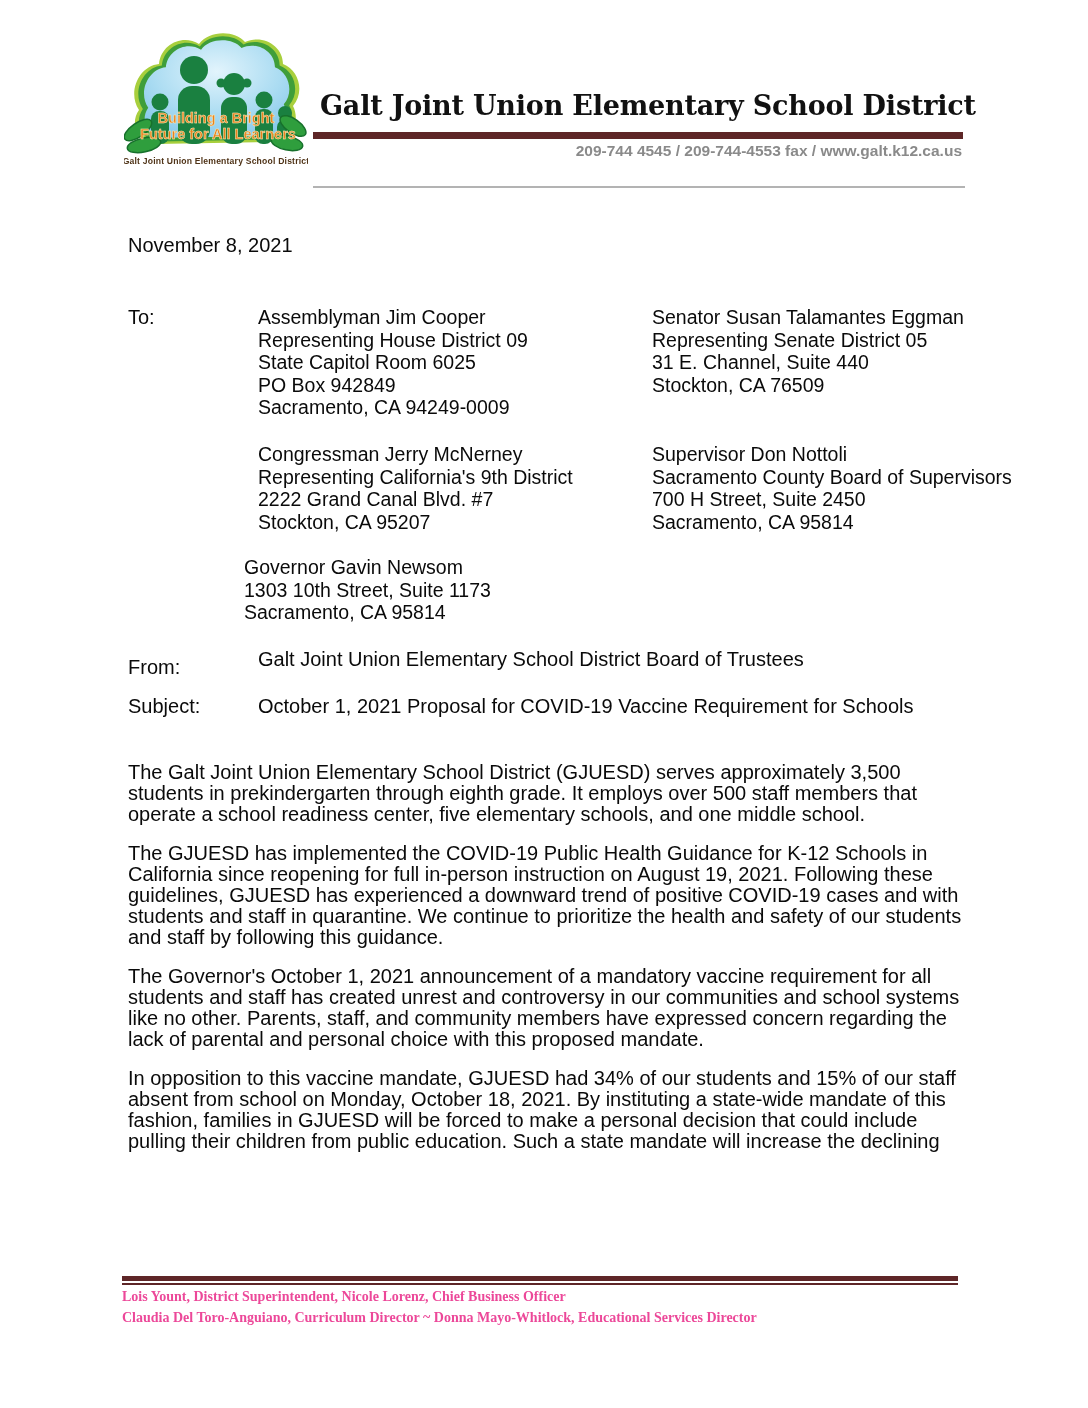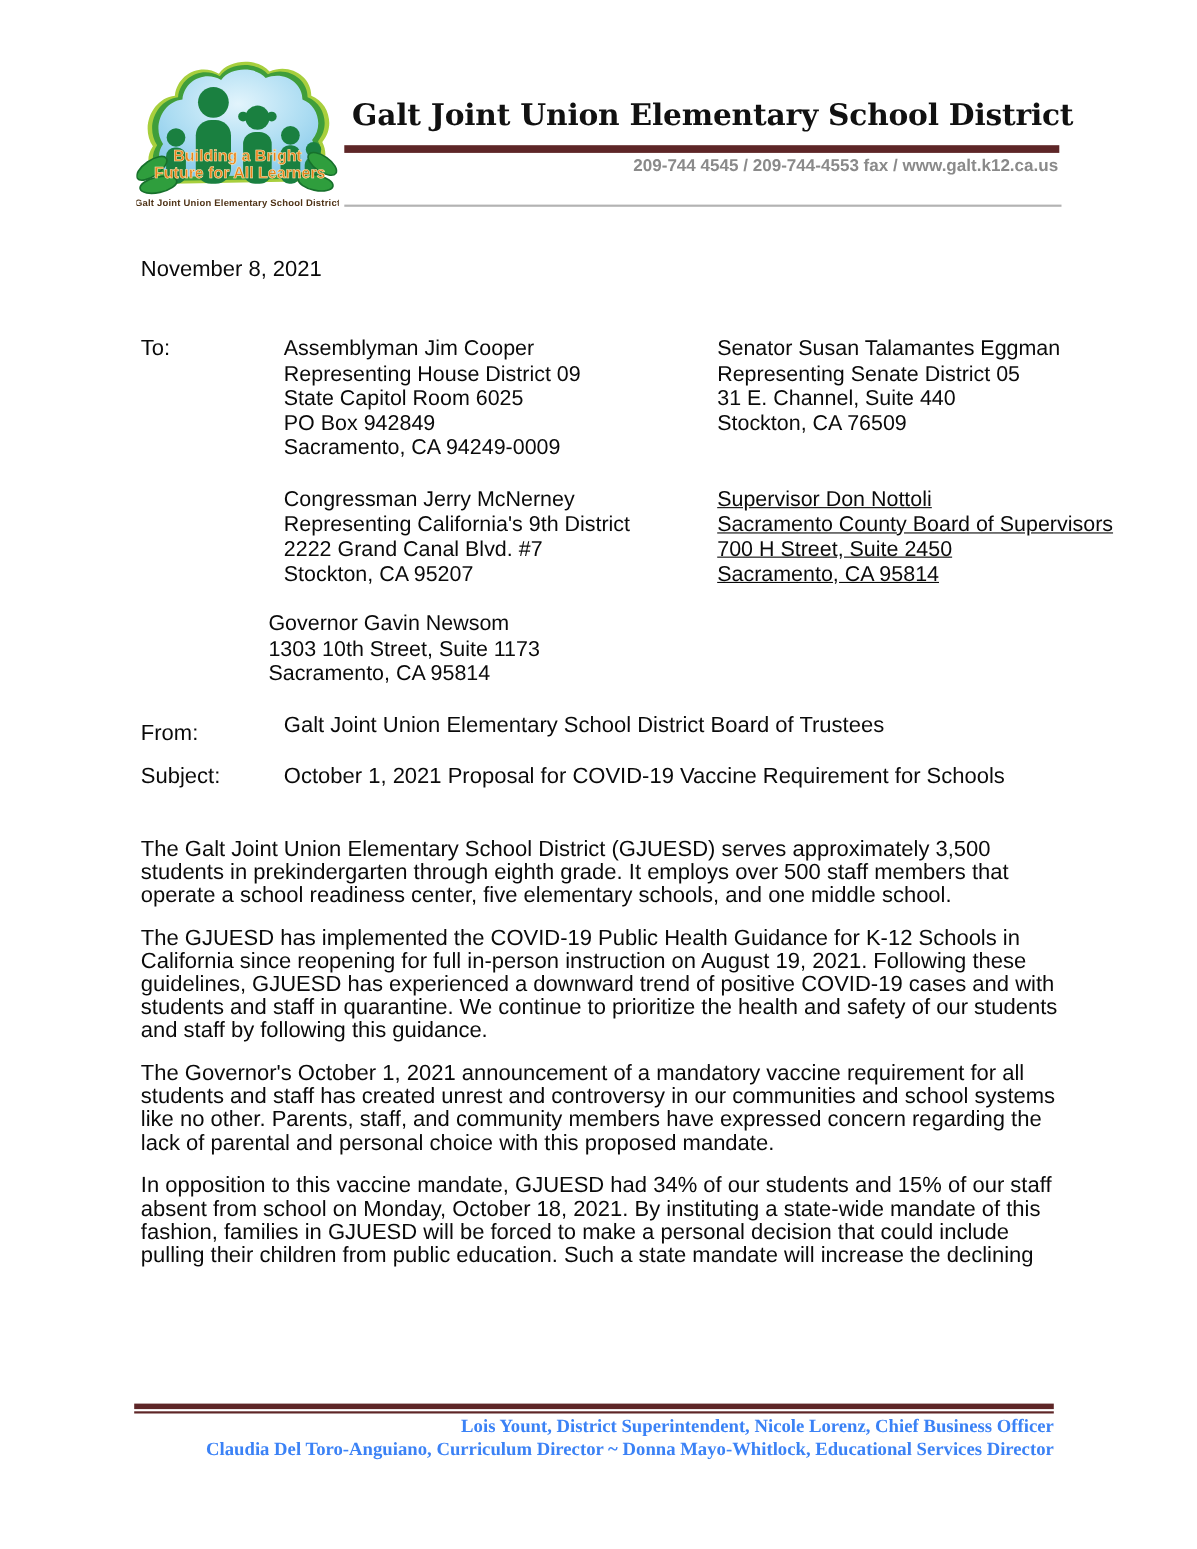--- a/index.html
+++ b/index.html
@@ -2,21 +2,21 @@
 <html><head>
 <meta charset="utf-8">
 <style>
   html,body { margin:0; padding:0; background:#ffffff; }
   .page {
     position:relative; width:1088px; height:1408px; background:#ffffff;
     font-family:"Liberation Sans", sans-serif; color:#0a0a0a; overflow:hidden;
   }
 
   
-  .logo { position:absolute; left:124px; top:49px; width:184px; height:152px; }
+  .logo { position:absolute; left:124px; top:26px; width:184px; height:152px; }
   .logo svg { width:100%; height:100%; }
 
   .district-title {
     position:absolute; left:320px; top:90px; width:642px; text-align:right;
     font-family:"DejaVu Serif", serif; font-size:27px; font-weight:600;
     color:#111; letter-spacing:-0.2px; white-space:nowrap;
   }
   .accent-bar { position:absolute; left:313px; top:132px; width:650px; height:7px; background:#5e2627; }
   .lh-address {
     position:absolute; left:320px; top:141px; width:642px; text-align:right;
@@ -27,38 +27,38 @@
   
   .date { position:absolute; left:128px; top:234px; font-size:20px; }
 
   .field-label { position:absolute; left:128px; font-size:20px; }
   .field-value { position:absolute; left:258px; font-size:20px; white-space:nowrap; }
 
   .recipient-block { position:absolute; width:390px; font-size:19.5px; line-height:22.5px; }
   .r0 { left:258px; top:306px; }
   .r1 { left:652px; top:306px; width:420px; }
   .r2 { left:258px; top:443px; }
-  .r3 { left:652px; top:443px; width:420px;text-decoration:underline; }
+  .r3 { left:652px; top:443px; width:420px; }
   .r4 { left:244px; top:556px; }
 
   .body-copy {
     position:absolute; left:128px; top:762px; width:834px;
     font-size:20px; line-height:21px;
   }
   .body-copy p { margin:0 0 18px 0; }
 
   
   .footer-rule { position:absolute; left:122px; top:1276px; width:836px; }
   .footer-rule .thick { border-top:5px solid #5e2627; }
   .footer-rule .thin  { margin-top:2px; border-top:2px solid #5e2627; }
 
   .footer-admin {
-    position:absolute; left:122px; top:1287px; width:836px; text-align:right;
+    position:absolute; left:122px; top:1287px; width:836px; text-align:left;
     font-family:"Liberation Serif", serif; font-weight:bold;
-    font-size:17px; line-height:20.5px; color:#3b82f6;
+    font-size:14px; line-height:20.5px; color:#ec4899;
   }
   .footer-trustees {
     position:absolute; left:122px; top:1341px; width:836px; text-align:center;
     font-family:"Liberation Serif", serif; font-weight:bold; font-style:italic;
     font-size:15.5px; color:#141414;
   }
 </style>
 </head>
 <body>
 

